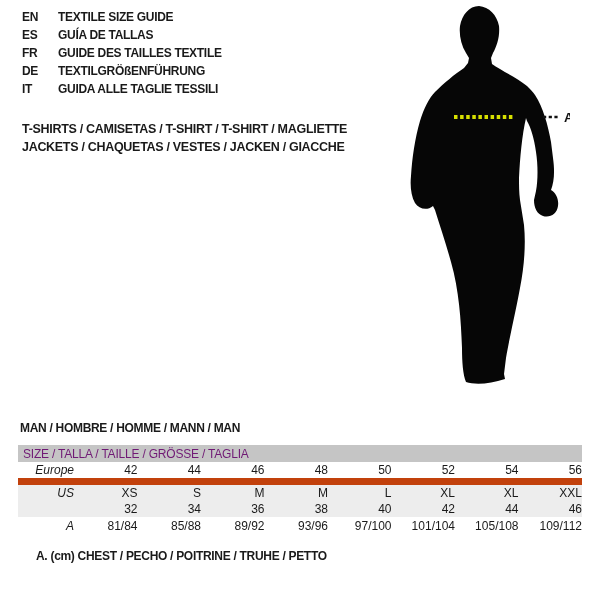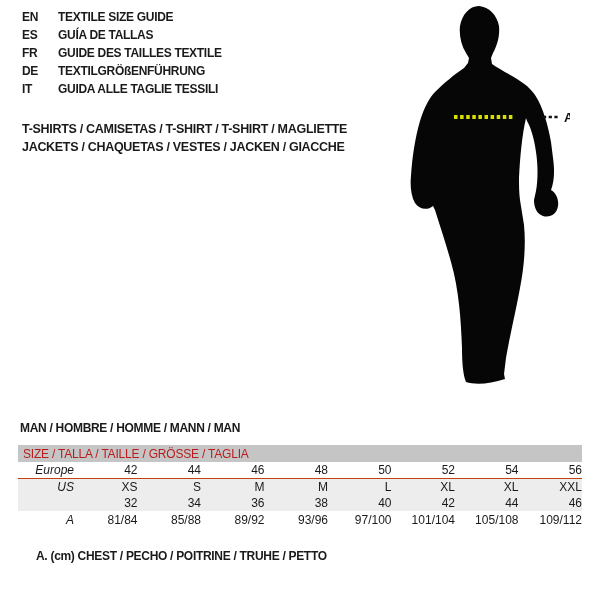--- a/index.html
+++ b/index.html
@@ -15,26 +15,26 @@
   
   .cats{position:absolute;left:22px;top:122px;}
   .cat-line{height:18px;font-size:12.5px;font-weight:bold;letter-spacing:-0.3px;white-space:nowrap;}
   
   .figure-svg{position:absolute;left:405px;top:0;width:165px;height:400px;}
   .figure-svg text{font-family:"Liberation Sans",sans-serif;font-weight:600;}
   
   .section-title{position:absolute;left:20px;top:421px;font-size:12px;font-weight:bold;letter-spacing:-0.3px;}
   
   .size-table{position:absolute;left:18px;top:445px;width:564px;border-collapse:collapse;table-layout:fixed;}
-  .size-table th{height:17px;background:#c5c5c5;font-size:12px;font-weight:400;color:#b91c1c;
+  .size-table th{height:17px;background:#c5c5c5;font-size:12px;font-weight:400;color:#701a75;
     text-align:left;padding:0 0 0 5px;letter-spacing:-0.2px;}
   .size-table td{font-size:12px;font-weight:400;text-align:right;height:16px;padding:0;white-space:nowrap;}
   .size-table td.rowlabel{text-align:right;padding-left:5px;width:56px;font-style:italic;}
   .size-table tr.shaded td{background:#ededed;}
-  .size-table tr.band-top td{border-top:1px solid #c2410c;}
+  .size-table tr.band-top td{border-top:7px solid #c2410c;}
   .size-table tr.last td{height:17px;}
   
   .footnote{position:absolute;left:36px;top:549px;font-size:12px;font-weight:bold;letter-spacing:-0.3px;}
 </style>
 </head>
 <body>
 
 <div class="page">
 
   <div class="langs">

